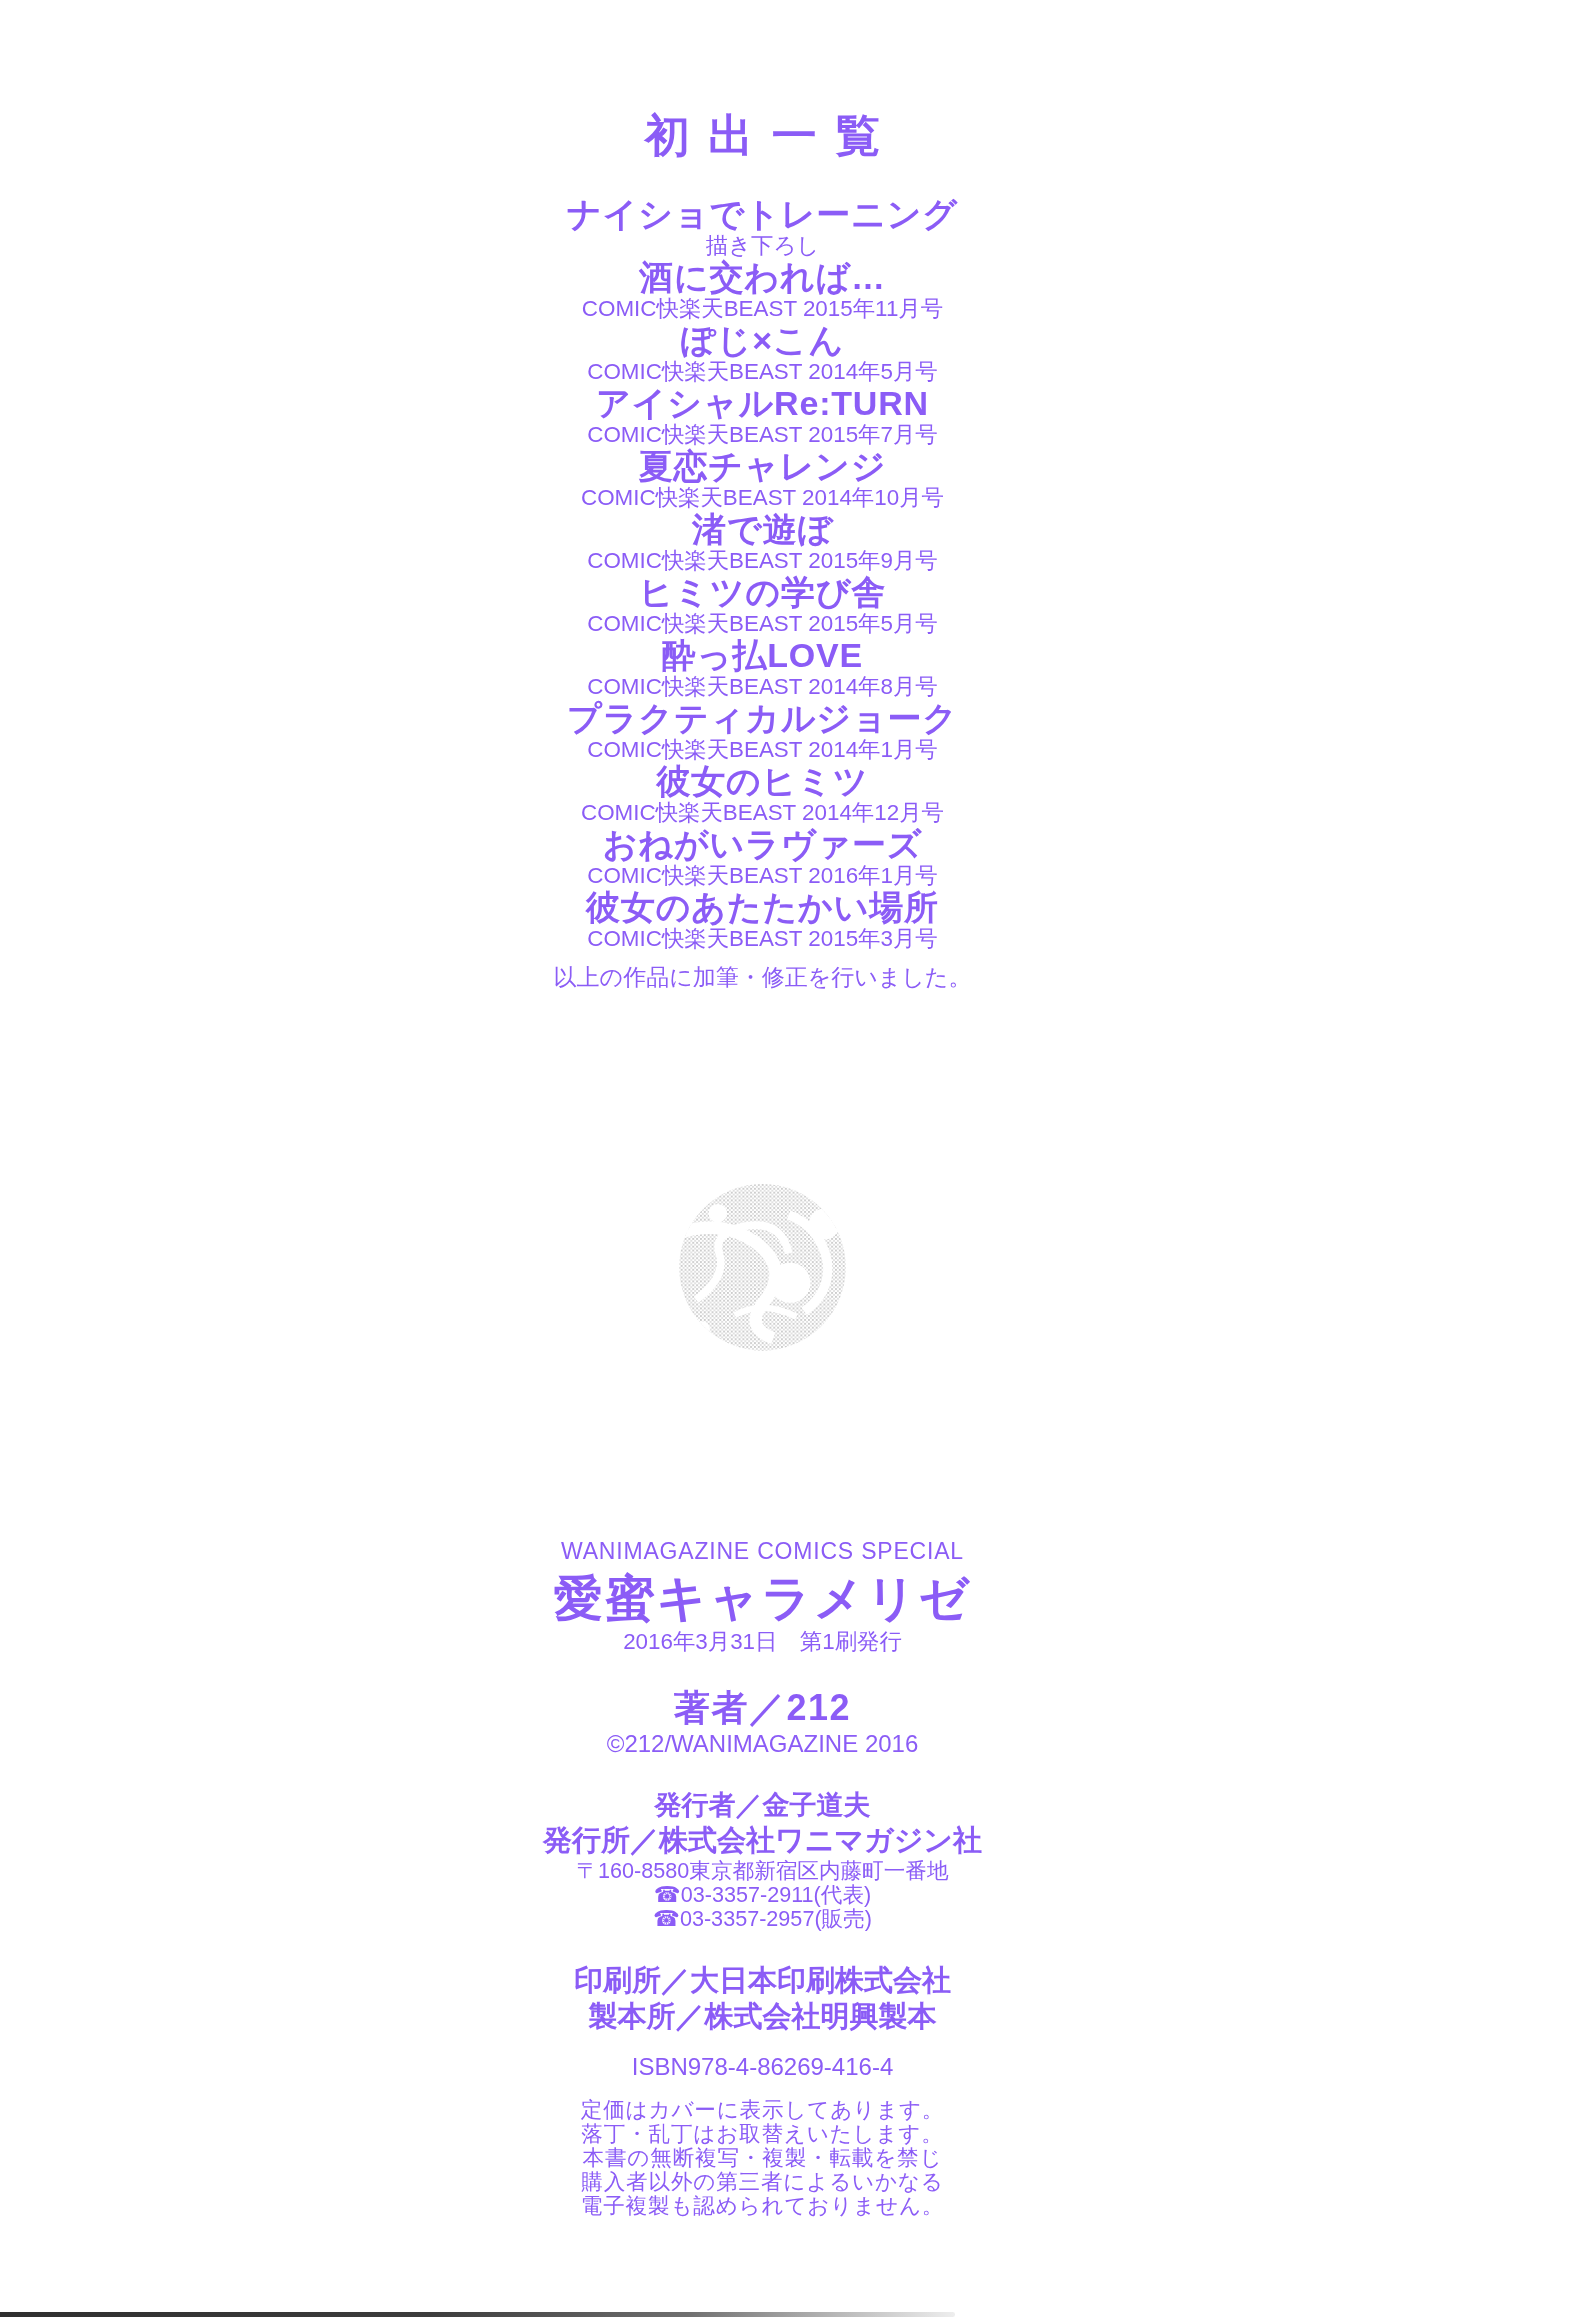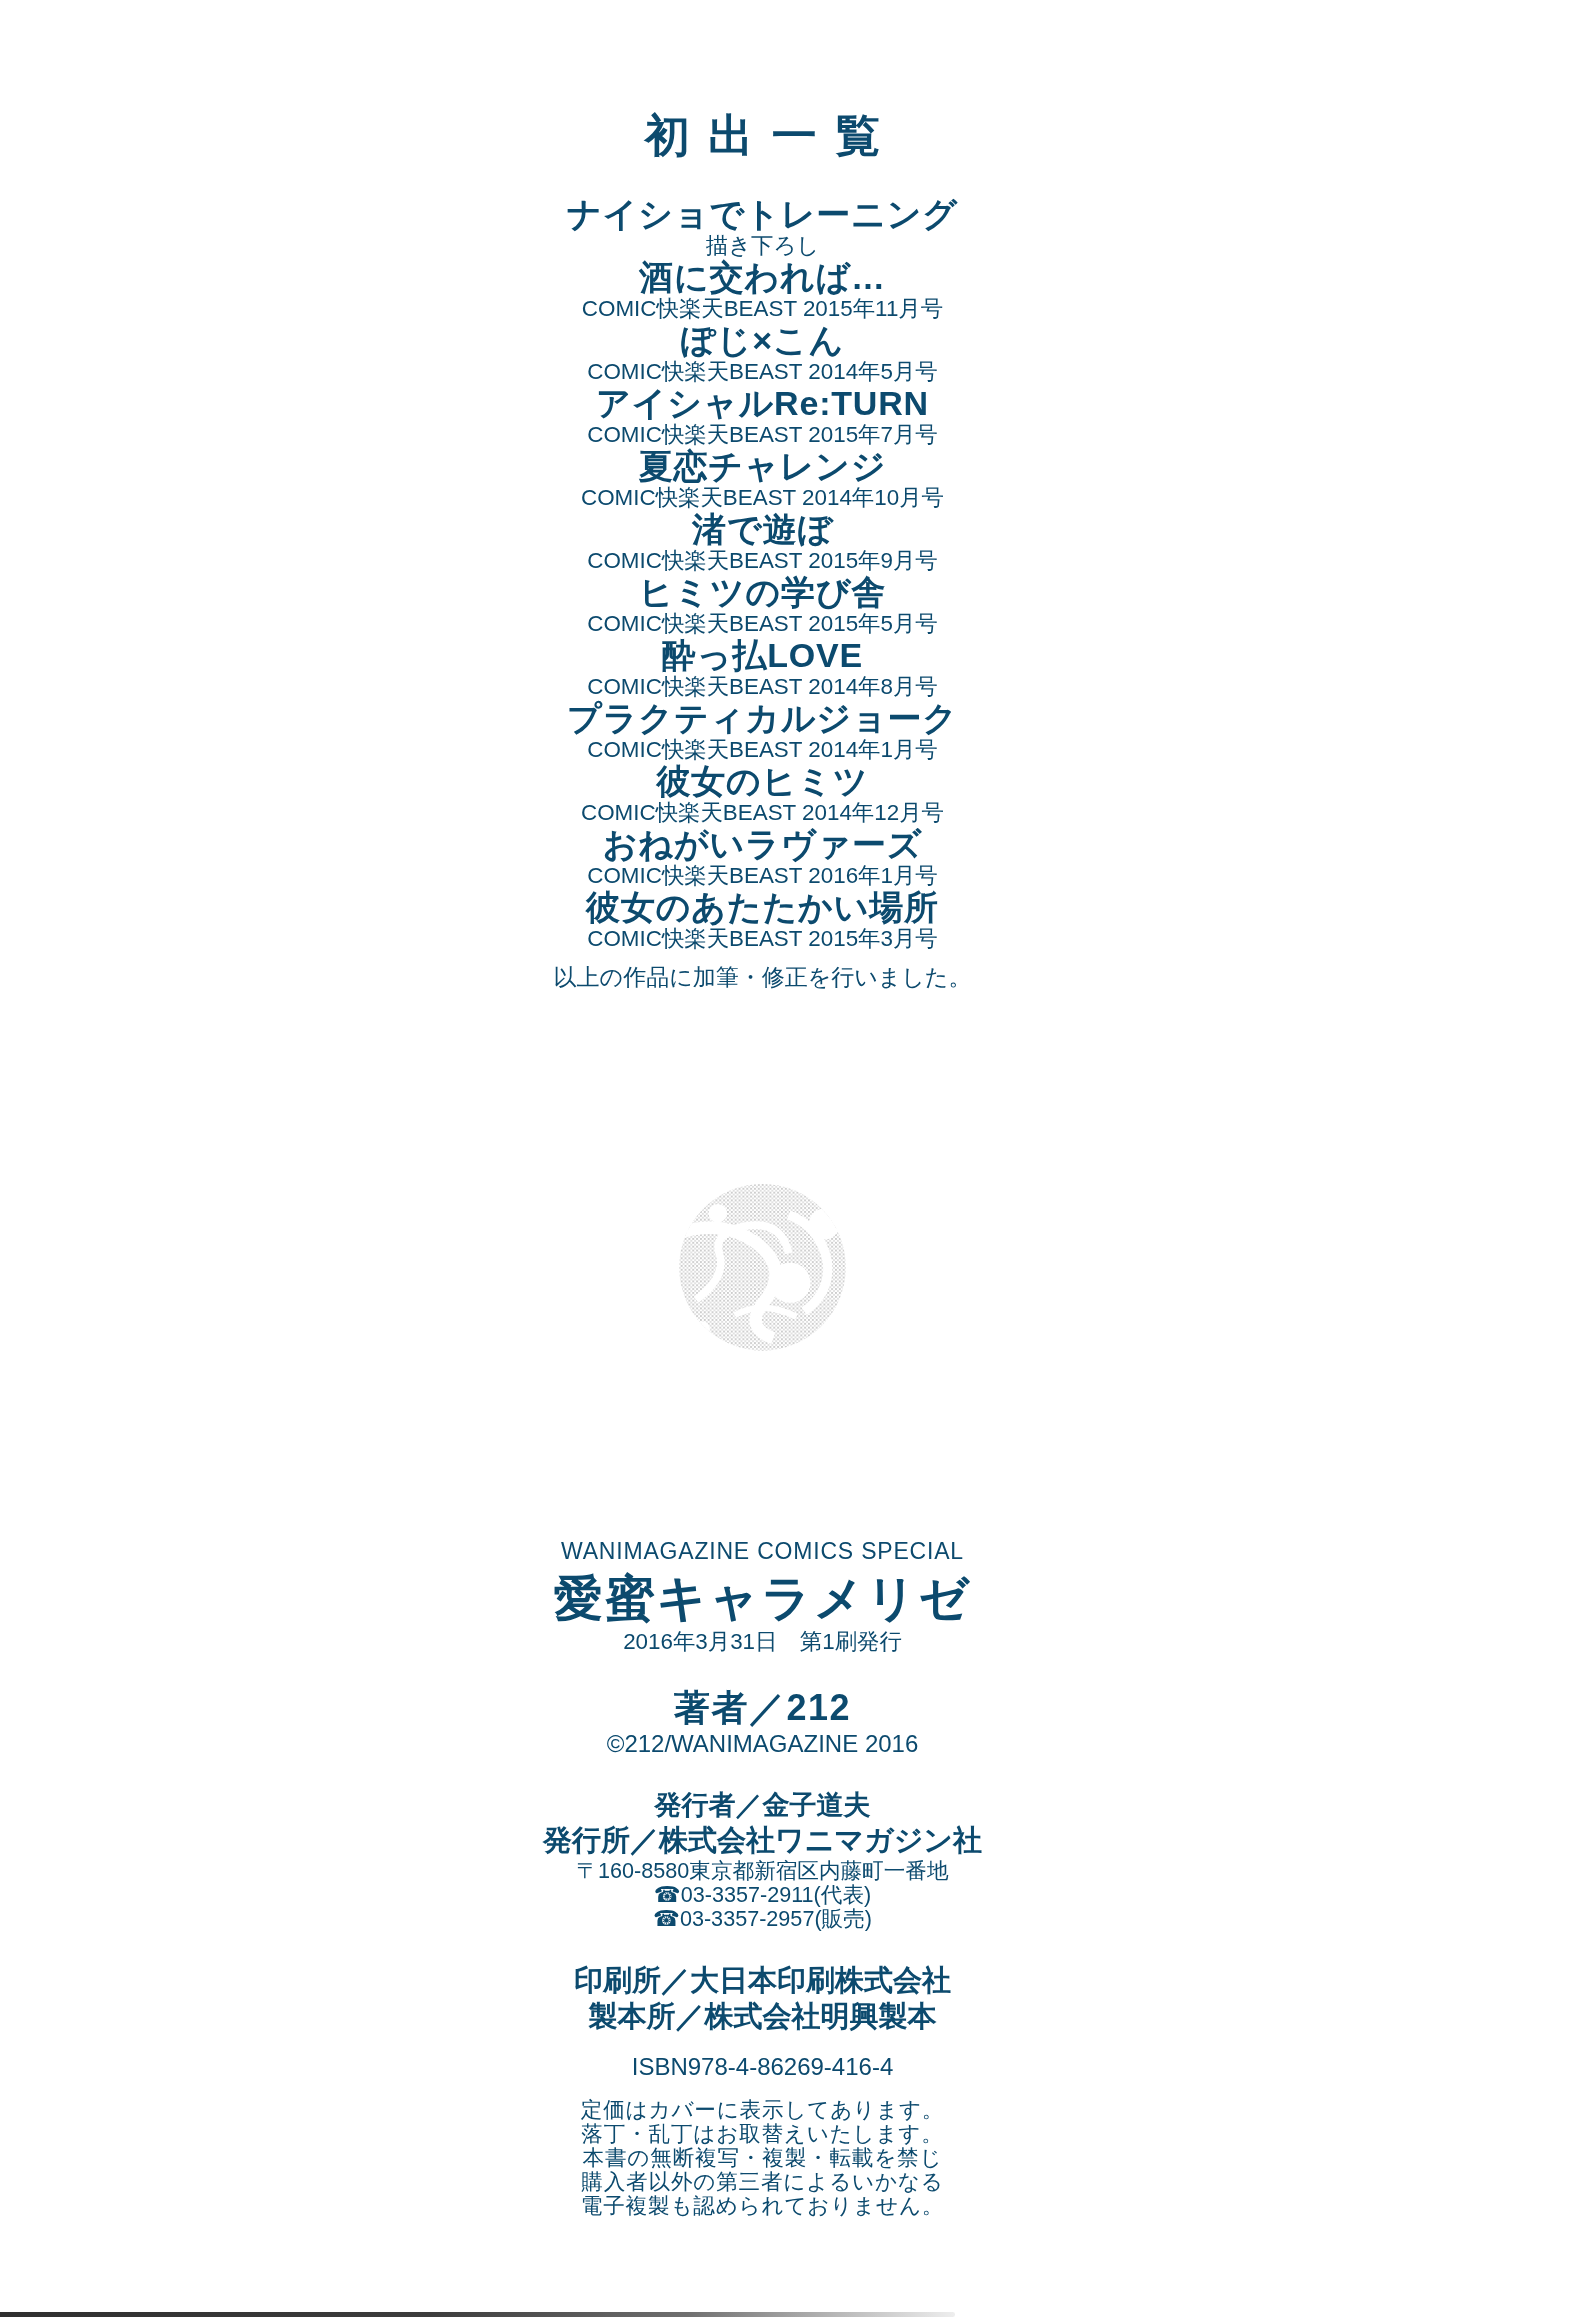--- a/index.html
+++ b/index.html
@@ -2,21 +2,21 @@
 <html style="font-size:12.4px"><head>
 <meta charset="utf-8">
 <style>
   html,body{margin:0;padding:0;background:#e9e9e9;}
   .page{
     position:relative;
     width:1575px;height:2319px;
     background:#ffffff;
     overflow:hidden;
     font-family:"Liberation Sans","DejaVu Sans",sans-serif;
-    color:#0c4a6e;
+    color:#8b5cf6;
   }
   .column{
     position:absolute;top:0;left:-25px;width:1575px;
     text-align:center;
   }
   .section-title{
     margin:0;padding-top:113px;
     font-size:45px;line-height:46px;font-weight:bold;
     letter-spacing:18.5px;text-indent:18.5px;
   }

